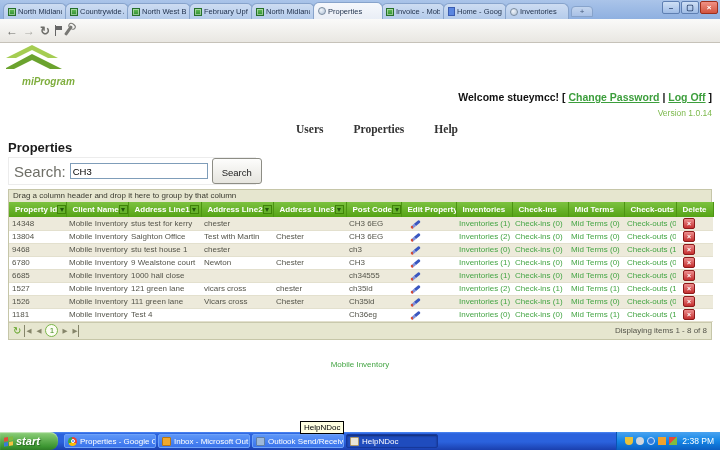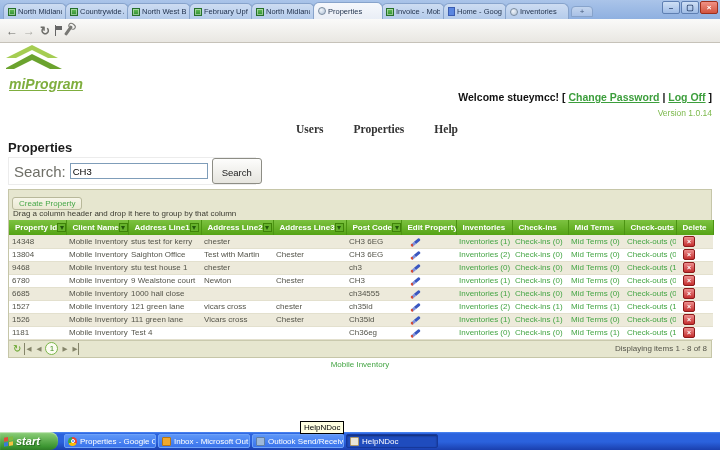--- a/index.html
+++ b/index.html
@@ -45,22 +45,22 @@
   .starglyph { margin-left:auto; color:#c2c2bd; font-size:10px; }
   .flagicon { width:7px; height:11px; border-left:1px solid #666; position:relative; }
   .flagicon::before { content:""; position:absolute; left:0; top:1px; width:6px; height:4px; background:#666; }
   .wrenchicon { width:3px; height:11px; background:#787874; border-radius:1px; transform:rotate(35deg); position:relative; }
   .wrenchicon::before { content:""; position:absolute; top:-3px; left:-2px; width:6px; height:4px;
     border:1.5px solid #787874; border-radius:50%; background:transparent; }
 
   
   .content { position:absolute; top:43px; left:0; width:720px; height:389px; background:#fff; }
   .logo { position:absolute; left:6px; top:2px; }
-  .logotext { position:absolute; left:9px; top:33px; font-size:14px; font-weight:bold;
-    font-style:italic; color:#7fae3e;text-decoration:underline; }
+  .logotext { position:absolute; left:22px; top:33px; font-size:10px; font-weight:bold;
+    font-style:italic; color:#7fae3e; }
   .welcome { position:absolute; right:8px; top:48px; font-size:10.5px; font-weight:bold; color:#111; }
   .welcome a { color:#3c9e3c; text-decoration:underline; }
   .version { position:absolute; right:8px; top:65px; font-size:8.5px; color:#7cb94c; }
   .mainnav { position:absolute; top:80px; left:17px; width:720px; display:flex; justify-content:center;
     gap:30px; font-family:"Liberation Serif", serif; font-weight:bold; font-size:11.5px; color:#333; }
   .mainnav span { cursor:default; }
   .pagetitle { position:absolute; left:8px; top:97px; font-size:13px; font-weight:bold; color:#1c1c1c; }
   .searchpanel { position:absolute; left:8px; top:114px; width:248px; height:28px;
     border:1px solid #ececec; display:flex; align-items:center; padding:0 5px; gap:4px; }
   .searchlabel { font-size:15px; color:#6e6e66; }
@@ -235,23 +235,20 @@
 
     <div class="pagetitle">Properties</div>
 
     <div class="searchpanel">
       <span class="searchlabel">Search:</span>
       <input class="searchinput" type="text" value="CH3" style="">
       <button class="searchbtn">Search</button>
     </div>
 
     <div class="grid">
-      <div class="gridtoolbar">
-        <button class="createbtn">Create Property</button>
-      </div>
       <div class="draghint">Drag a column header and drop it here to group by that column</div>
       <table class="propgrid">
         <colgroup>
           <col style="width:57px">
             <col style="width:62px">
             <col style="width:73px">
             <col style="width:72px">
           <col style="width:73px">
             <col style="width:55px">
             <col style="width:55px">
@@ -483,15 +480,23 @@
         </div>
         <div class="task">
           <span class="tkicon ic-outlooksend"></span>
           <span>Outlook Send/Receiv...</span>
         </div>
         <div class="task pressed">
           <span class="tkicon ic-helpndoc"></span>
           <span>HelpNDoc</span>
         </div>
       </div>
+    <div class="tray">
+      <span class="trayicon tri-shield"></span>
+      <span class="trayicon tri-gray"></span>
+      <span class="trayicon tri-blue"></span>
+      <span class="trayicon tri-orange"></span>
+      <span class="trayicon tri-multi"></span>
+      <span class="clock">2:38 PM</span>
+    </div>
   </div>
 
 </div>
 
 </body></html>

